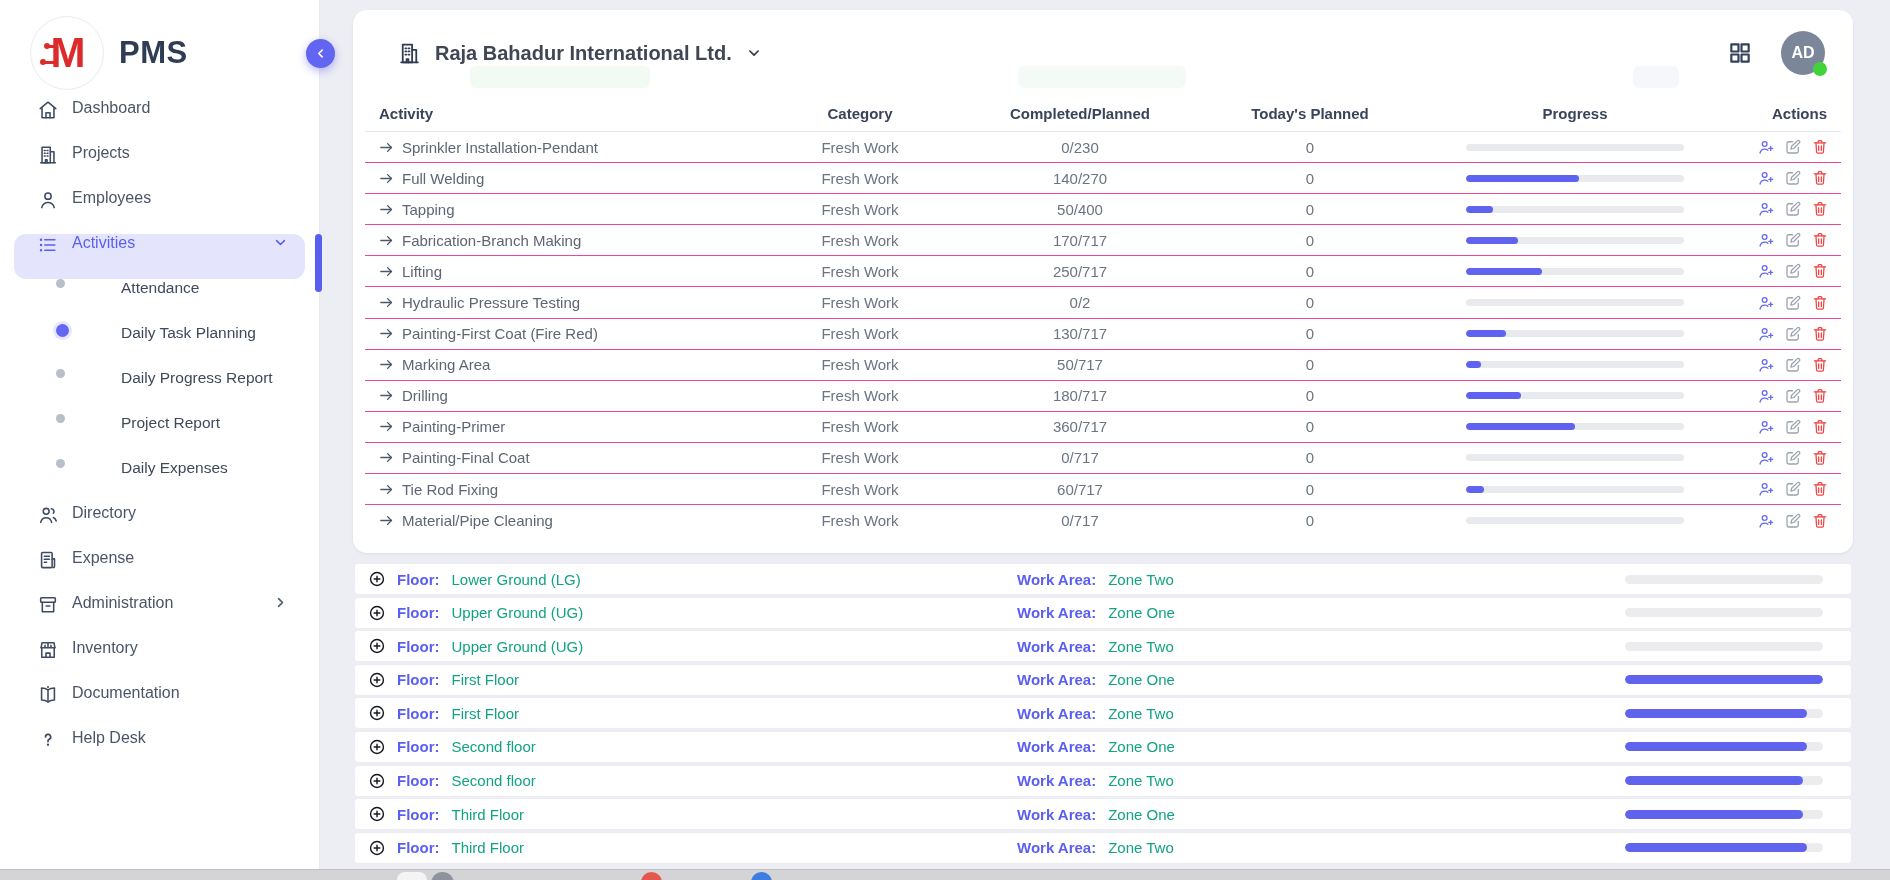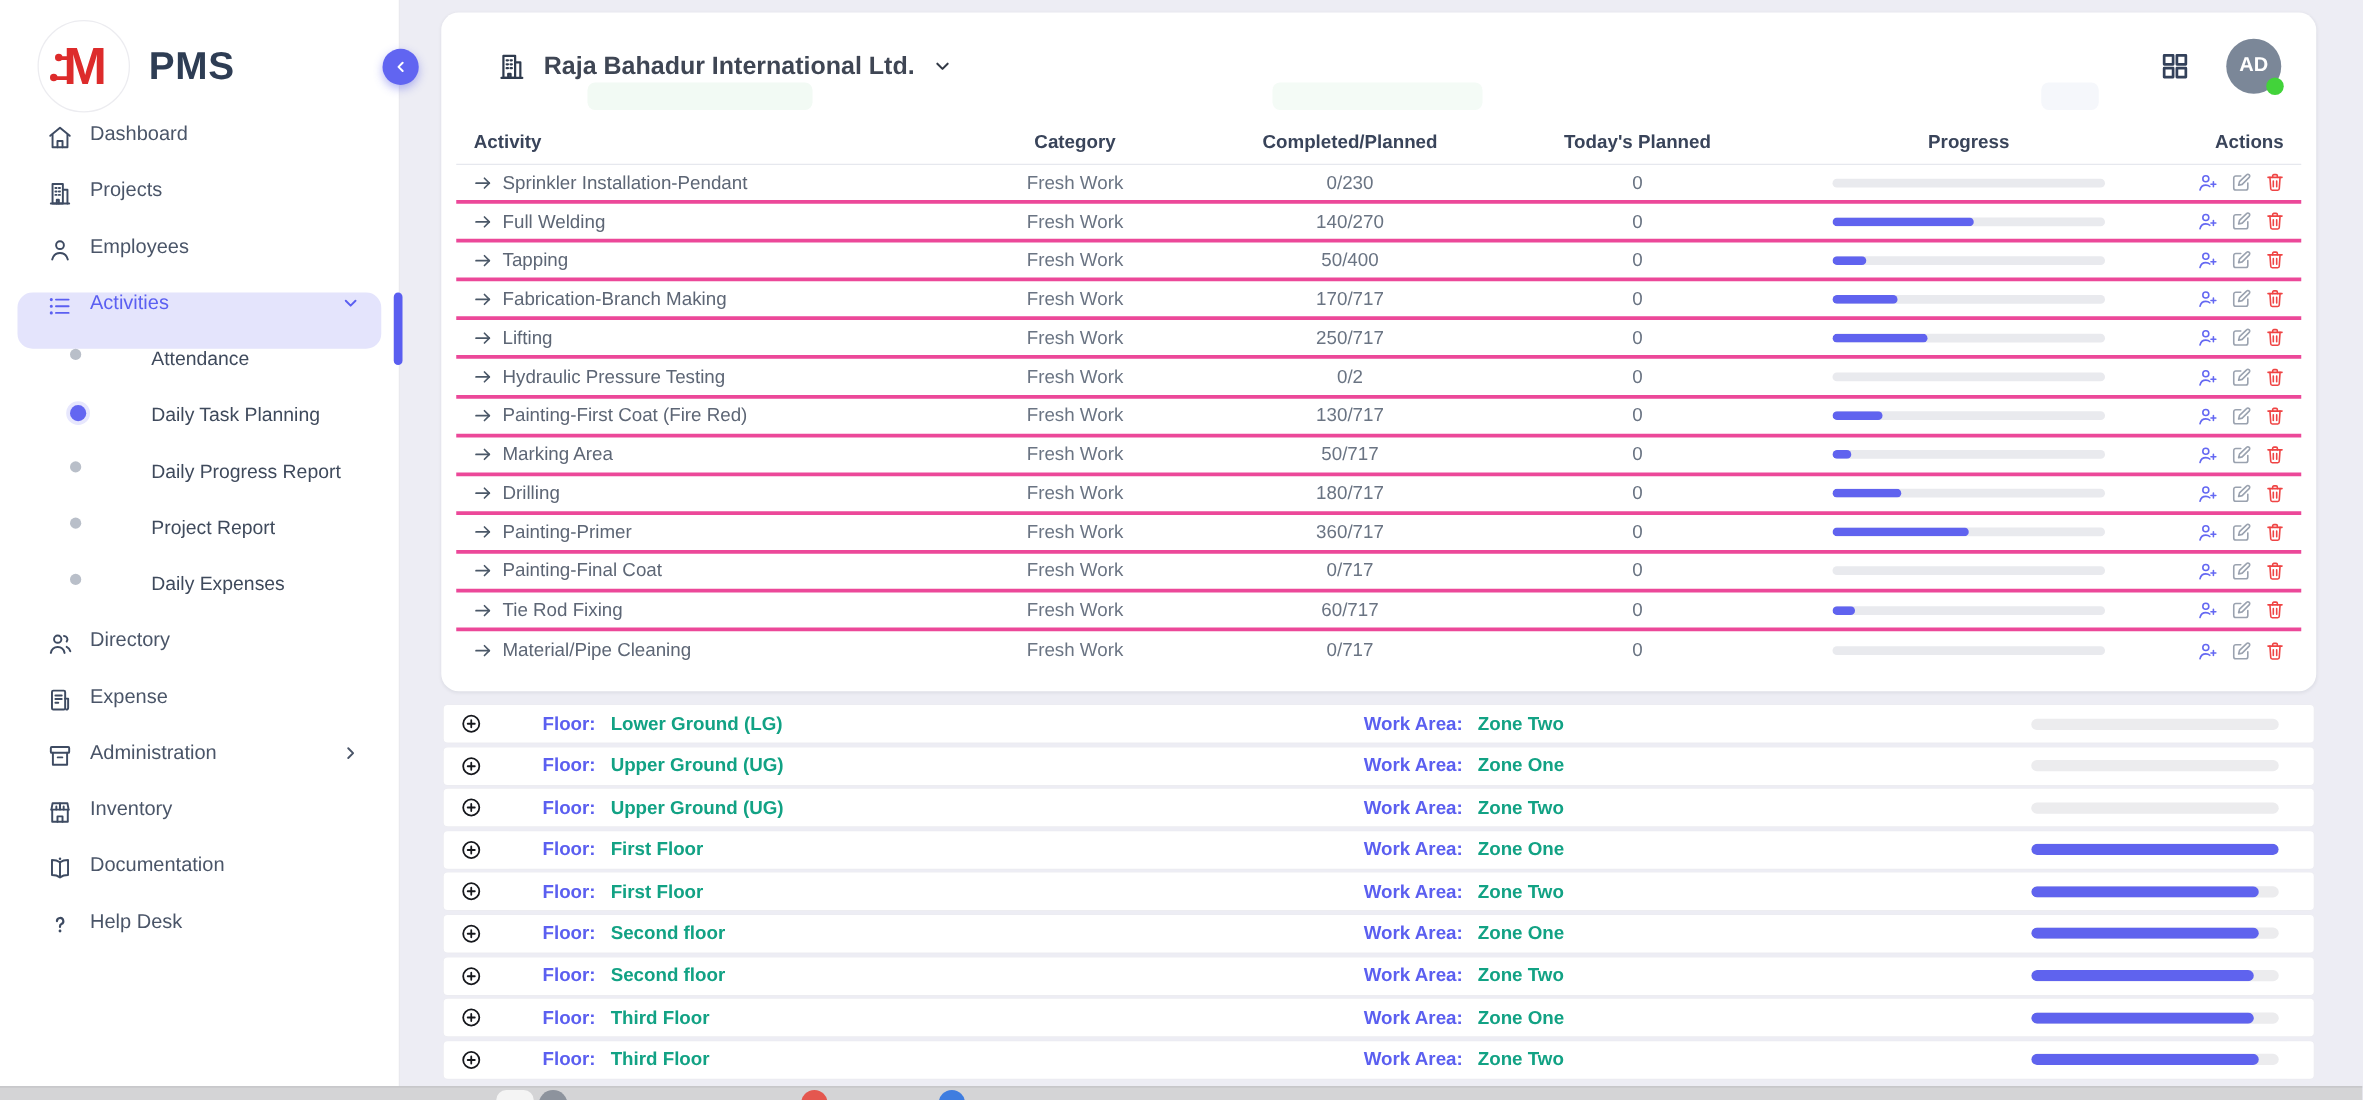--- a/index.html
+++ b/index.html
@@ -44,41 +44,41 @@
   .status-dot { position:absolute; right:-2px; bottom:-1px; width:14px; height:14px; border-radius:50%; background:#42d33a; }
   .chip { position:absolute; border-radius:6px; height:22px; top:56px; }
   .chip1 { left:117px; width:180px; background:#f2faf4; }
   .chip2 { left:665px; width:168px; background:#f4fbf6; }
   .chip3 { left:1280px; width:46px; background:#f5f7fb; }
 
   
   .table { margin:0 12px; }
   .thead, .trow { display:grid; grid-template-columns:360px 270px 170px 290px 240px 1fr; align-items:center; }
   .thead { height:36px; border-bottom:1px solid #e6e8ee; color:#39445a; font-weight:700; font-size:15px; }
-  .trow { height:31.1px; border-bottom:3px solid #ec4899; color:#6a7483; font-size:15px; }
+  .trow { height:31.1px; border-bottom:1px solid #ec4899; color:#6a7483; font-size:15px; }
   .trow:last-child { border-bottom:none; }
   .cell.center, .hc.center { text-align:center; }
   .hc.left { padding-left:14px; text-align:left; }
   .hc.right { text-align:right; padding-right:14px; }
   .activity-cell { display:flex; align-items:center; gap:7px; padding-left:13px; color:#5d6675; }
   .arrow { width:17px; height:17px; color:#4b5868; flex:none; }
   .progress-cell { display:flex; justify-content:center; }
   .track { width:218px; height:7px; border-radius:4px; background:#e9eaee; overflow:hidden; }
   .fill { height:100%; border-radius:4px; background:#6063ef; }
   .actions-cell { display:flex; justify-content:flex-end; gap:9px; padding-right:12px; }
   .act { width:18px; height:18px; cursor:pointer; }
   .i-add { color:#6468f2; } .i-edit { color:#9aa2af; } .i-trash { color:#ef4444; }
 
   
   .floors { position:absolute; left:355px; top:564px; width:1496px; display:flex; flex-direction:column; gap:3.6px; z-index:5; }
-  .floor-row { height:30px; background:#fff; border-radius:3px; display:grid; grid-template-columns:42px 620px 1fr 226px; align-items:center; box-shadow:0 0 0 0.5px #ececf0;gap:37px; }
+  .floor-row { height:30px; background:#fff; border-radius:3px; display:grid; grid-template-columns:42px 620px 1fr 226px; align-items:center; box-shadow:0 0 0 0.5px #ececf0; }
   .plus-wrap { width:18px; height:18px; color:#16181d; margin-left:13px; cursor:pointer; }
   .pair { display:flex; align-items:center; gap:12px; font-size:15px; white-space:nowrap; }
   .pair .plabel { color:#5b5ff0; font-weight:700; }
-  .pair .pvalue { color:#12a284; font-weight:700; }
+  .pair .pvalue { color:#12a284; font-weight:400; }
   .track2 { width:198px; height:9px; border-radius:5px; background:#ececee; overflow:hidden; }
   .fill2 { height:100%; border-radius:5px; background:#5f63ee; }
 
   
   .taskbar { position:absolute; left:0; bottom:0; width:1890px; height:11px; background:#d4d4d6; border-top:1px solid #c1c1c3; z-index:60; overflow:hidden; }
   .dock-sq { position:absolute; left:397px; top:2px; width:30px; height:30px; border-radius:8px; background:#f4f4f4; }
   .dock-av { position:absolute; left:431px; top:2px; width:23px; height:23px; border-radius:50%; background:#8d939d; }
   .dock-red { position:absolute; left:641px; top:2px; width:21px; height:21px; border-radius:50%; background:#e4574f; }
   .dock-blue { position:absolute; left:751px; top:2px; width:21px; height:21px; border-radius:50%; background:#3f7de0; }
 </style>

